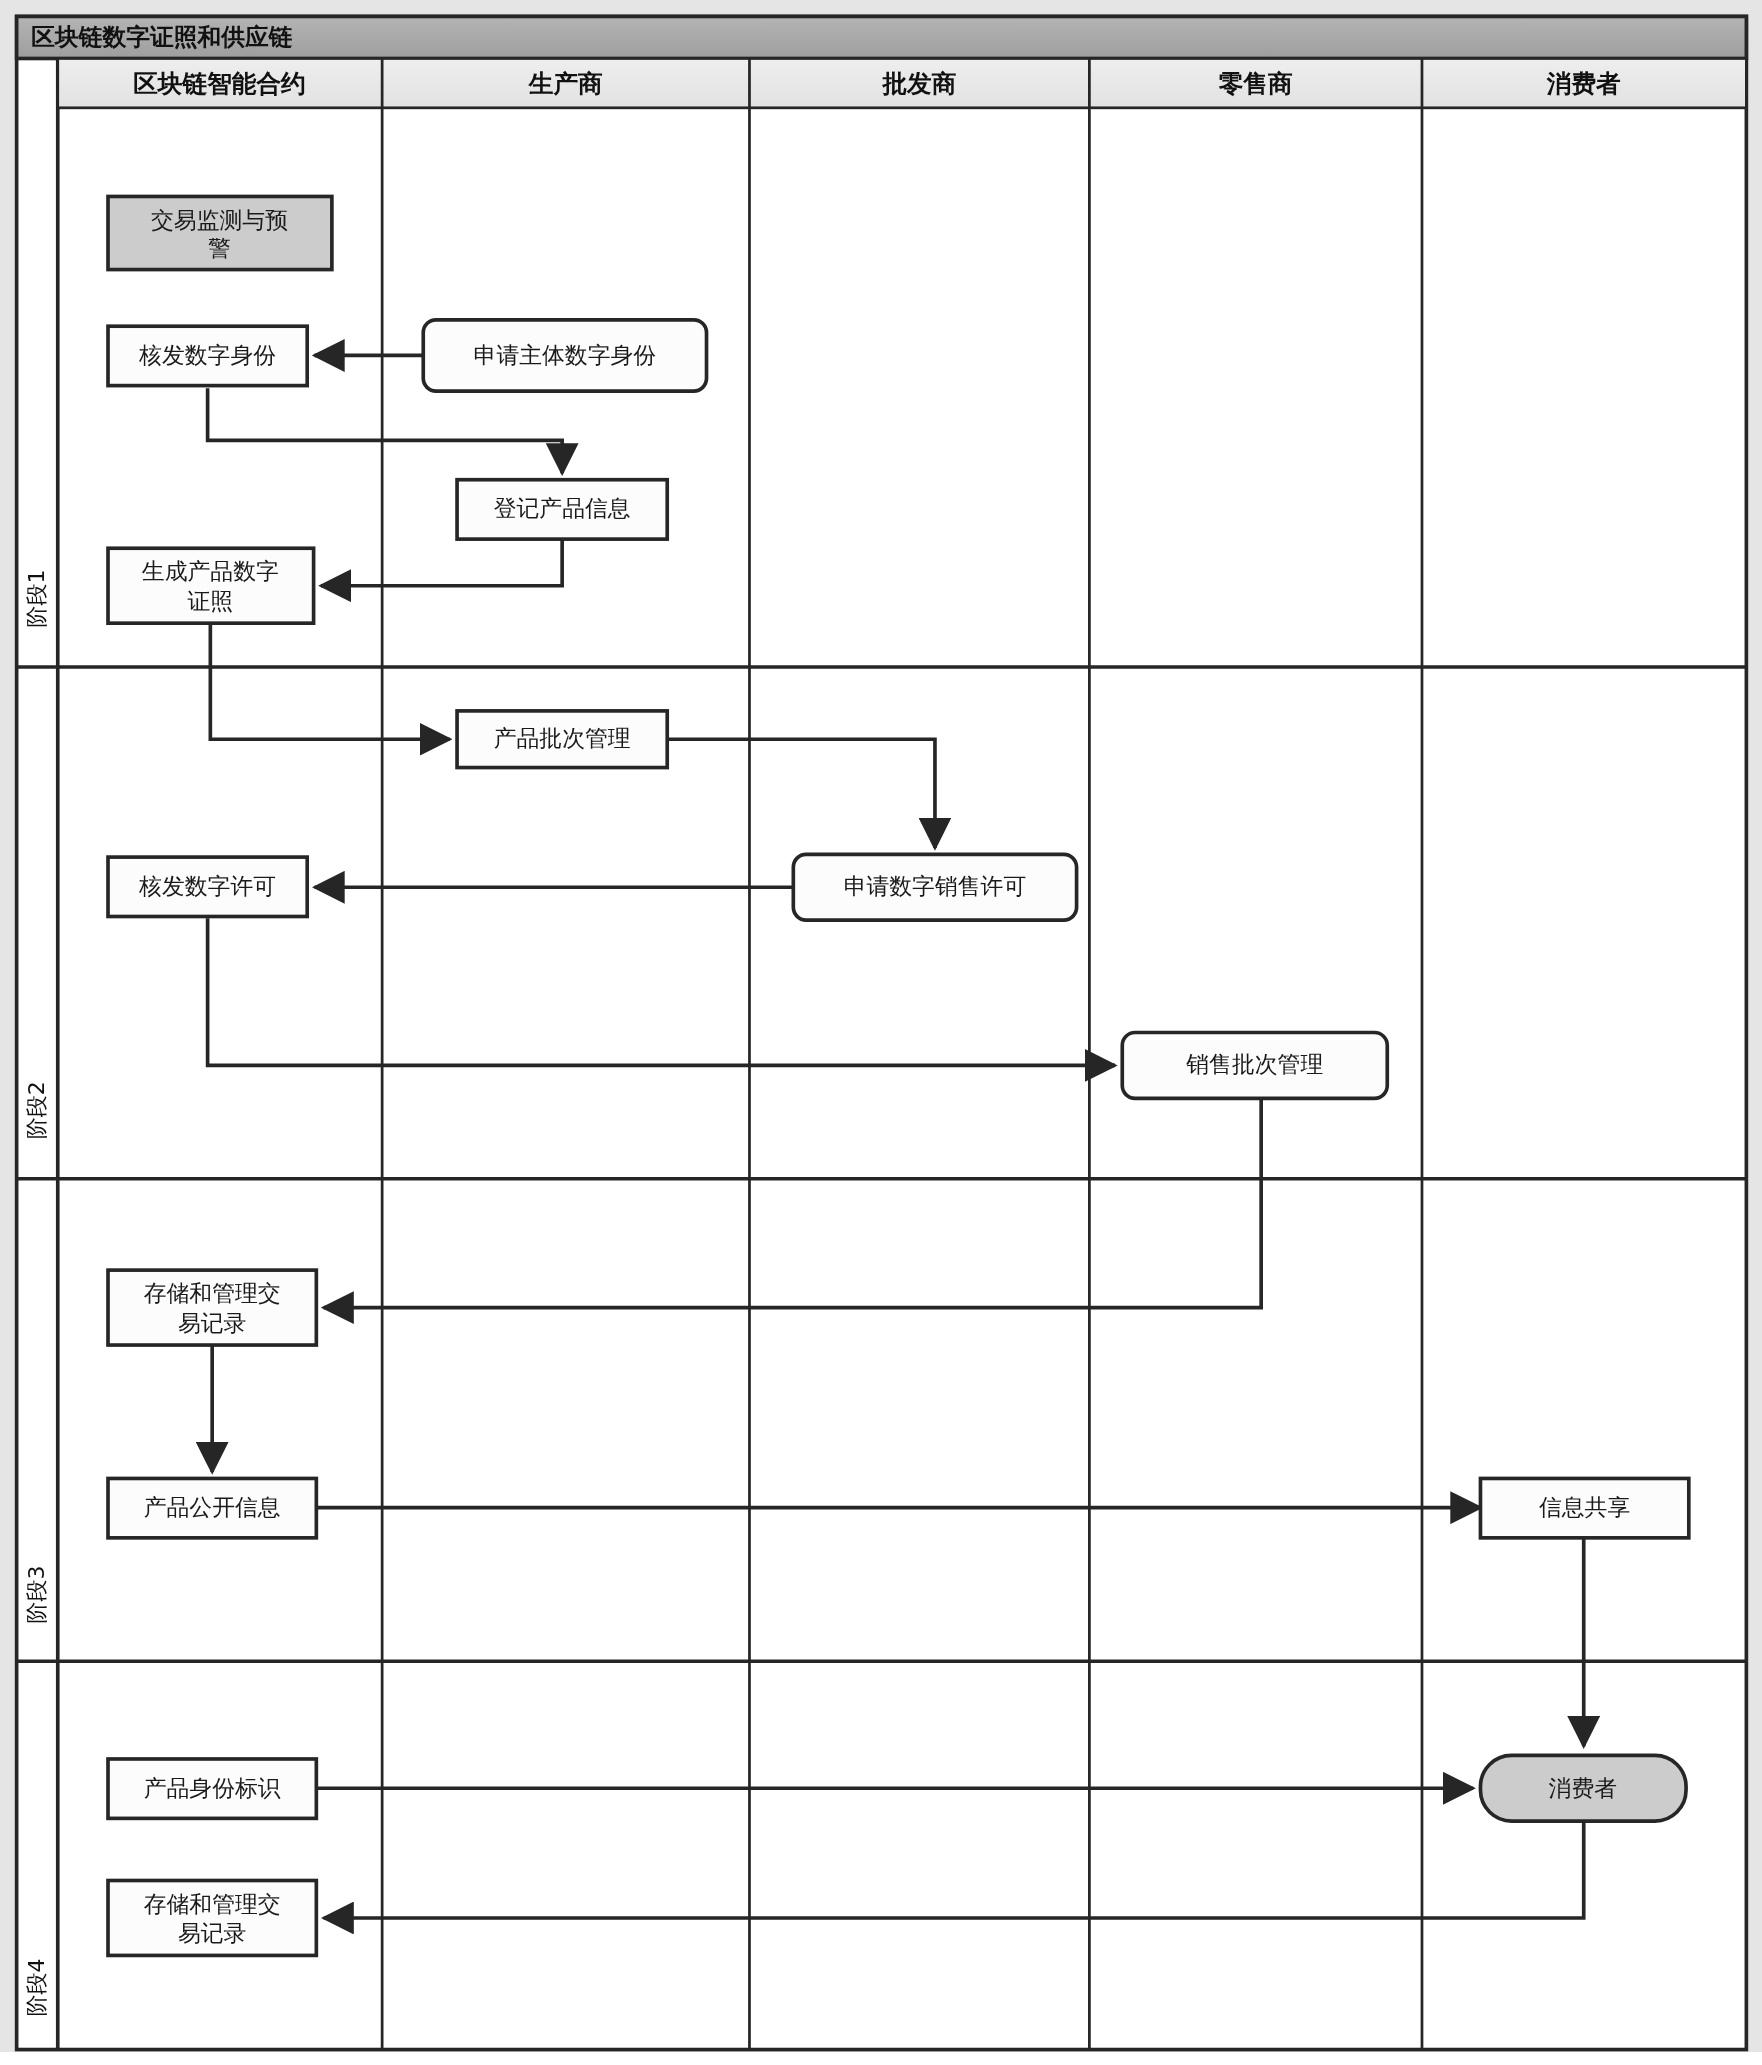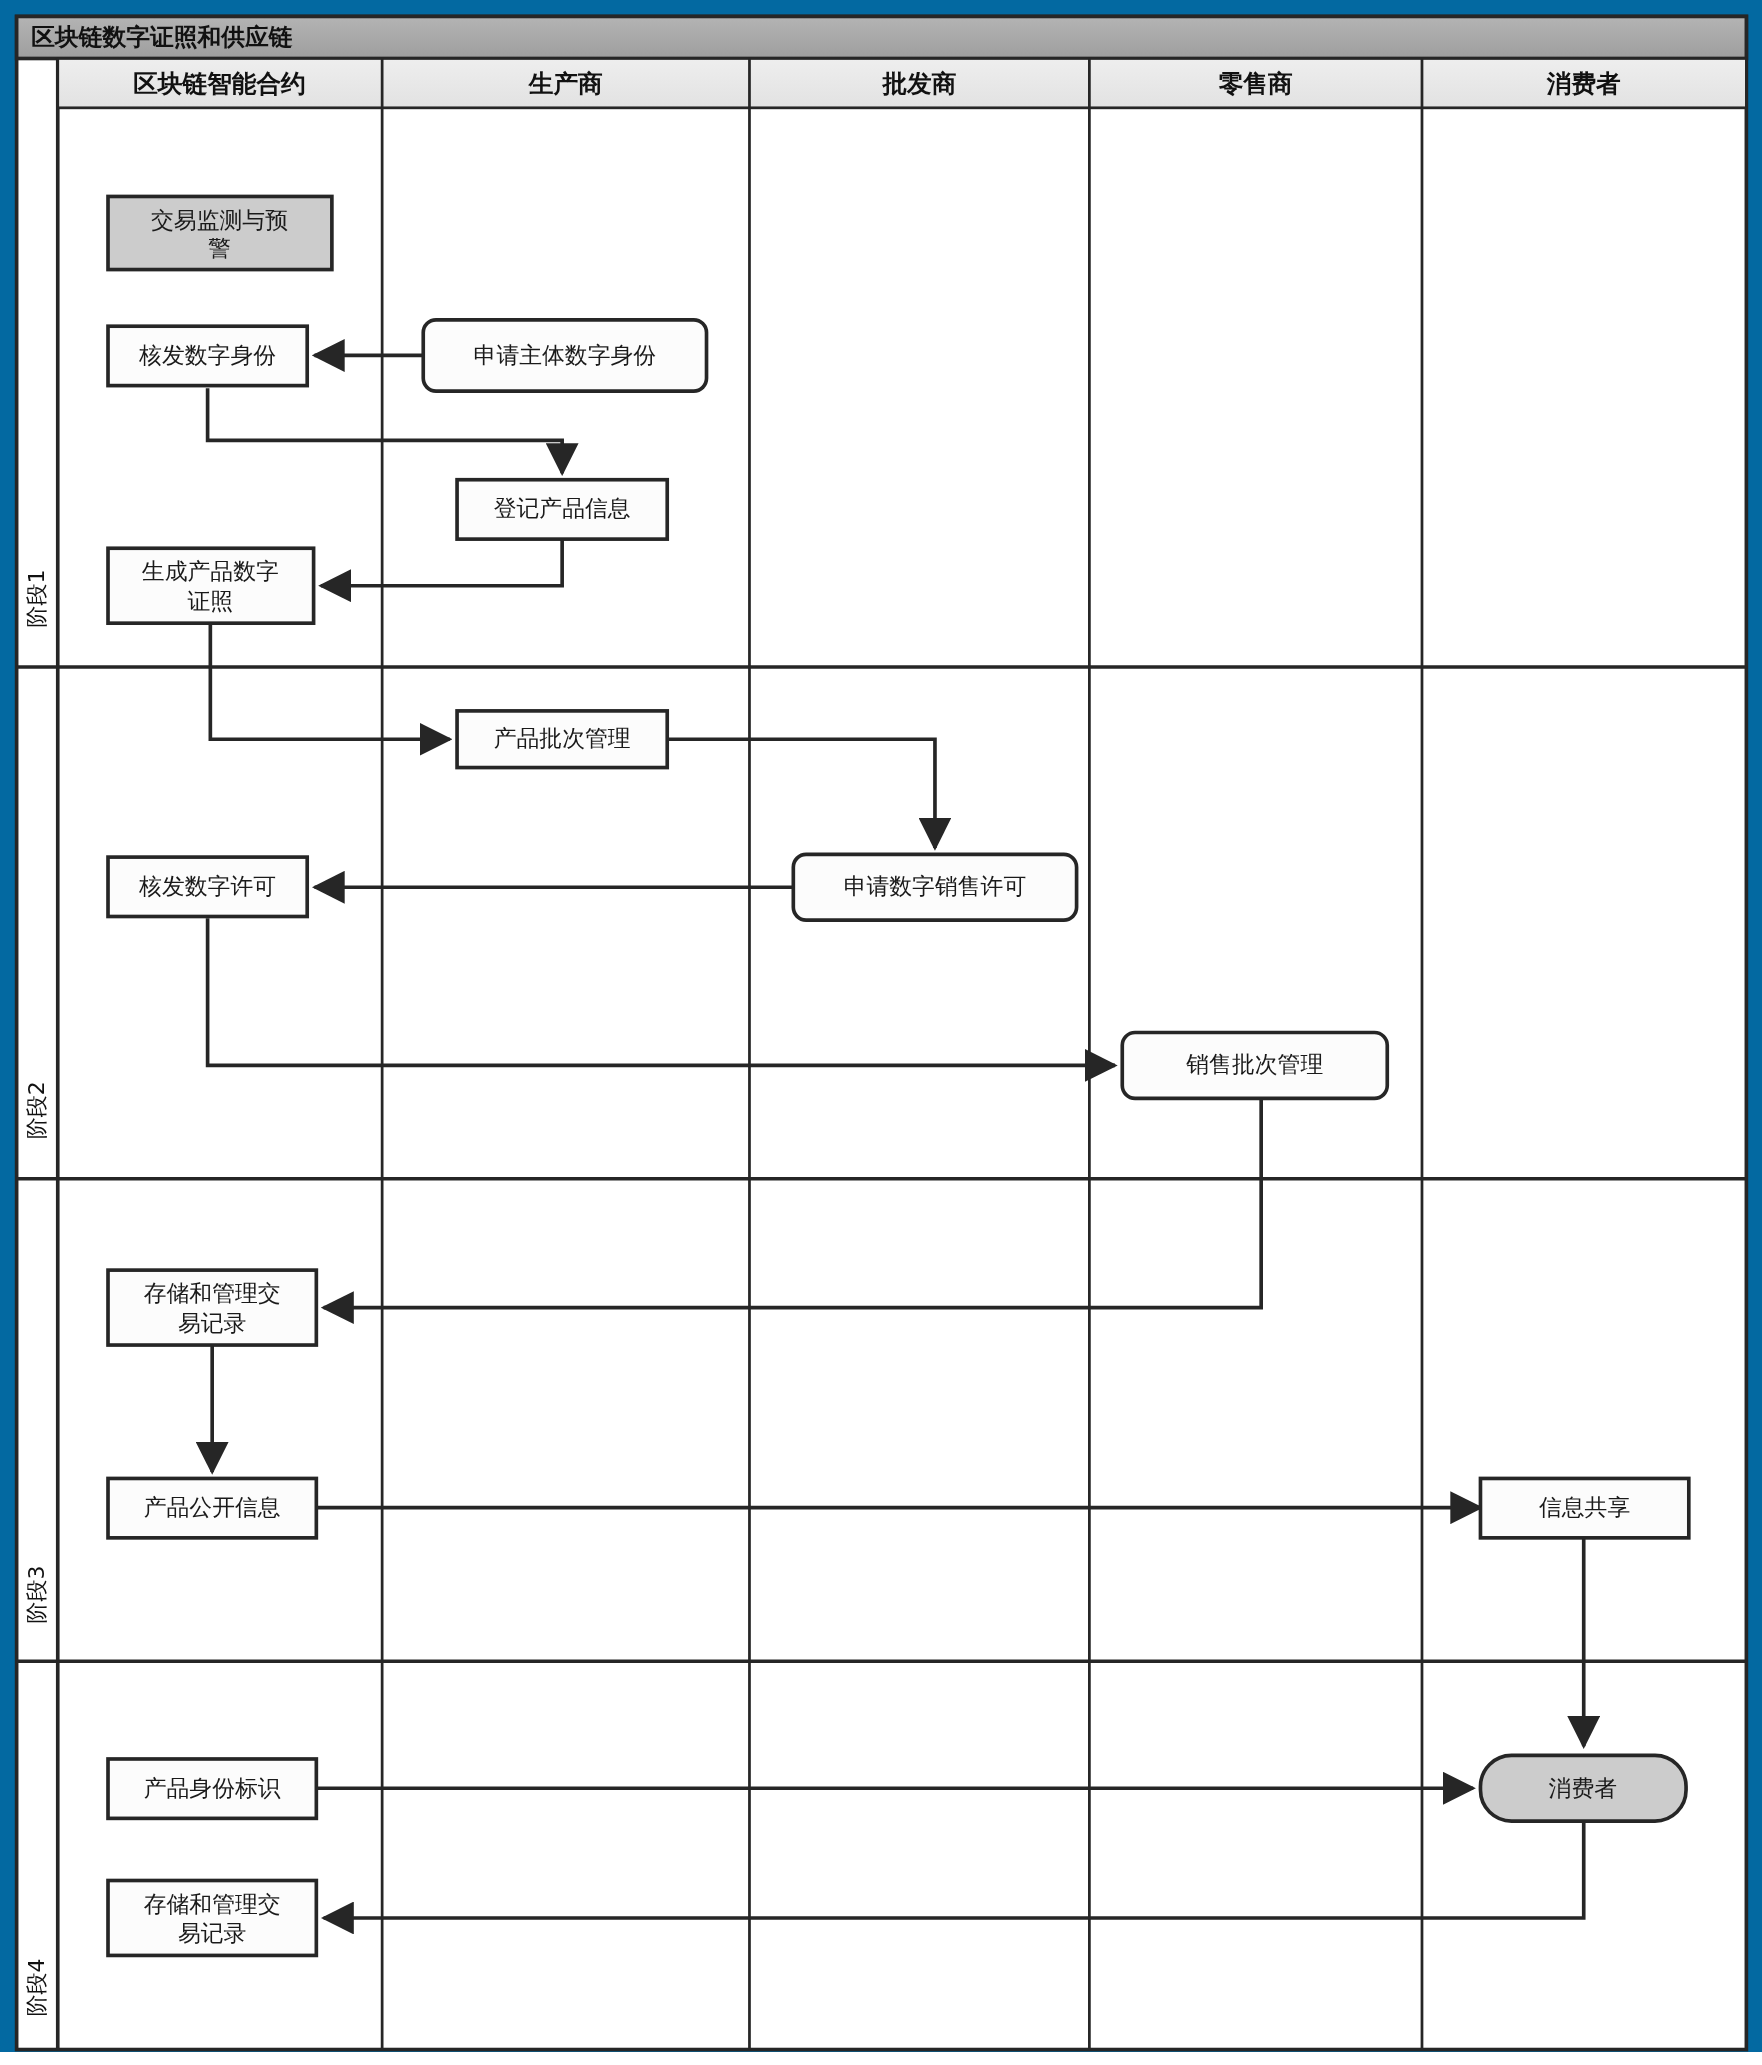--- a/index.html
+++ b/index.html
@@ -5,21 +5,21 @@
   html, body {
     margin: 0;
     padding: 0;
     background: #ffffff;
     font-family: "DejaVu Sans", "Liberation Sans", sans-serif;
   }
   #page {
     position: relative;
     width: 1763px;
     height: 2052px;
-    background: #0369a1;
+    background: #e5e5e5;
     overflow: hidden;
   }
   svg.diagram {
     display: block;
     width: 1763px;
     height: 2066px;
   }
   .node-text {
     font-family: "DejaVu Sans", "Liberation Sans", sans-serif;
     font-size: 25px;

